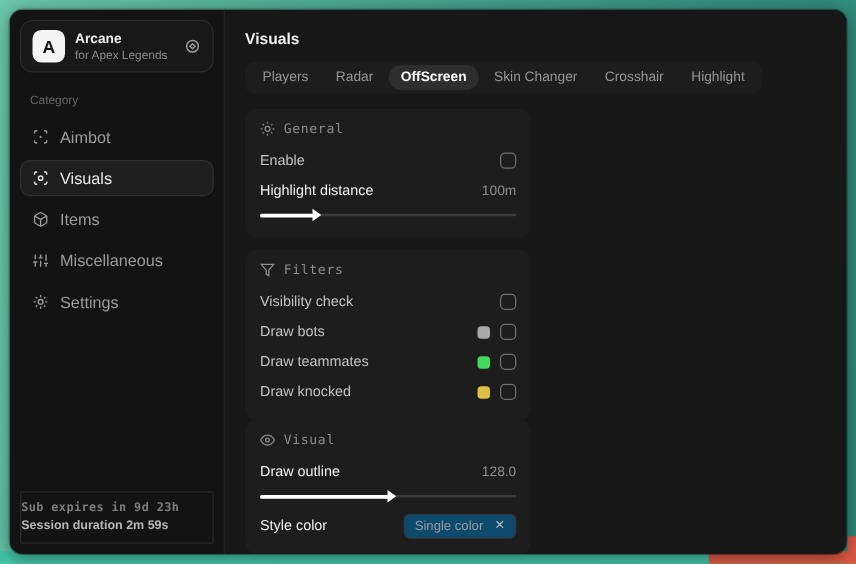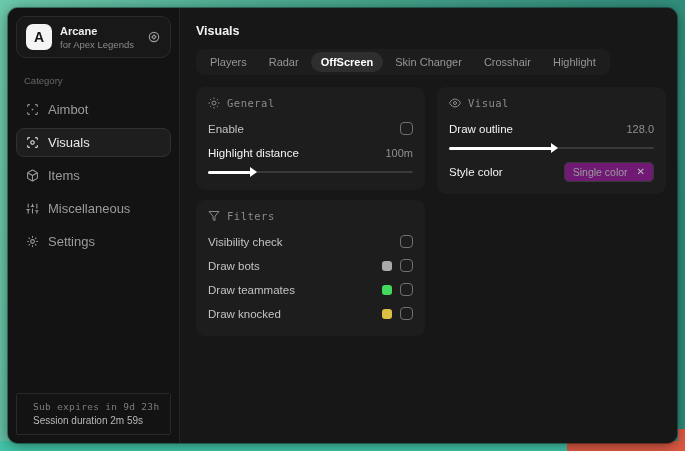--- a/index.html
+++ b/index.html
@@ -37,33 +37,33 @@
 
   .nav { display:flex; flex-direction:column; }
   .nav-item {
     display:flex; align-items:center; gap:9px; margin:2px 8px; padding:6px 9px;
     border-radius:8px; color:#9b9b9b; font-size:13px; border:1px solid transparent; cursor:pointer;
   }
   .nav-item.selected { background:#1e1e1e; border-color:#303030; color:#e9e9e9; }
   .nav-item .icon { display:flex; color:inherit; }
 
   .side-spacer { flex:1; }
-  .side-footer { margin:8px; padding:7px 16px 8px; border:1px solid #292929; border-radius:2px; }
+  .side-footer { margin:8px; padding:7px 0 8px; border:1px solid #292929; border-radius:2px;font-weight:bold; }
   .sf-line1 { font-family:"DejaVu Sans Mono", monospace; font-size:9.5px; color:#7d7d7d; letter-spacing:.3px; white-space:nowrap; }
   .sf-line2 { font-size:10px; color:#b8b8b8; margin-top:3px; white-space:nowrap; }
 
   
   .main { flex:1; background:#171717; padding:0 16px; overflow:hidden; }
   .main-title { font-size:12.5px; font-weight:700; color:#f1f1f1; margin:16px 0 11px; }
 
   .tabbar { display:inline-flex; background:#1d1d1d; border-radius:8px; padding:3px 4px; gap:2px; }
   .tab { font-size:11px; color:#969696; padding:4px 10px; border-radius:12px; cursor:pointer; white-space:nowrap; }
   .tab.selected { background:#2e2e2e; color:#ffffff; font-weight:700; }
 
-  .content { display:flex; gap:12px; margin-top:12px; align-items:flex-start; }
+  .content { display:flex; gap:0; margin-top:12px; align-items:flex-start;flex-direction:column; }
   .col { display:flex; flex-direction:column; gap:10px; width:229px; flex-shrink:0; }
 
   .card { background:#1d1d1d; border-radius:9px; padding:10px 12px 12px; }
   .card-header { display:flex; align-items:center; gap:7px; font-family:"DejaVu Sans Mono", monospace;
     font-size:10.5px; color:#8b8b8b; letter-spacing:.5px; margin-bottom:9px; }
   .card-header .icon { display:flex; color:#8b8b8b; }
 
   .row { display:flex; align-items:center; min-height:21px; margin-top:3px; }
   .row-label { font-size:11.5px; color:#c3c3c3; }
   .row-label.strong { color:#f3f3f3; font-weight:400; }
@@ -72,21 +72,21 @@
 
   .checkbox { width:13px; height:13px; border:1.5px solid #707070; border-radius:4px; background:transparent; cursor:pointer; flex-shrink:0; }
   .swatch { width:10px; height:10px; border-radius:3px; flex-shrink:0; }
 
   .slider { position:relative; height:11px; margin:3px 0 1px; cursor:pointer; }
   .slider .track { position:absolute; left:0; right:0; top:5px; height:2px; background:#3a3a3a; border-radius:1px; }
   .slider .fill { position:absolute; left:0; top:4.5px; height:3px; background:#ffffff; border-radius:2px; }
   .slider .fill::after { content:""; position:absolute; right:-6px; top:-3.5px;
     border-left:7px solid #ffffff; border-top:5px solid transparent; border-bottom:5px solid transparent; }
 
-  .dropdown { display:flex; align-items:center; gap:9px; background:#701a75; border:1px solid #383838;
+  .dropdown { display:flex; align-items:center; gap:9px; background:#0c4a6e; border:1px solid #383838;
     border-radius:5px; padding:3px 8px; cursor:pointer; }
   .dropdown-value { font-size:10.5px; color:#9b9b9b; }
   .dropdown-x { font-size:10px; color:#bdbdbd; cursor:pointer; line-height:1; }
 
   svg { display:block; }
 </style>
 </head>
 <body>
 
 <div class="bg-bottom-strip" style="background: rgb(65, 195, 167);"></div>

